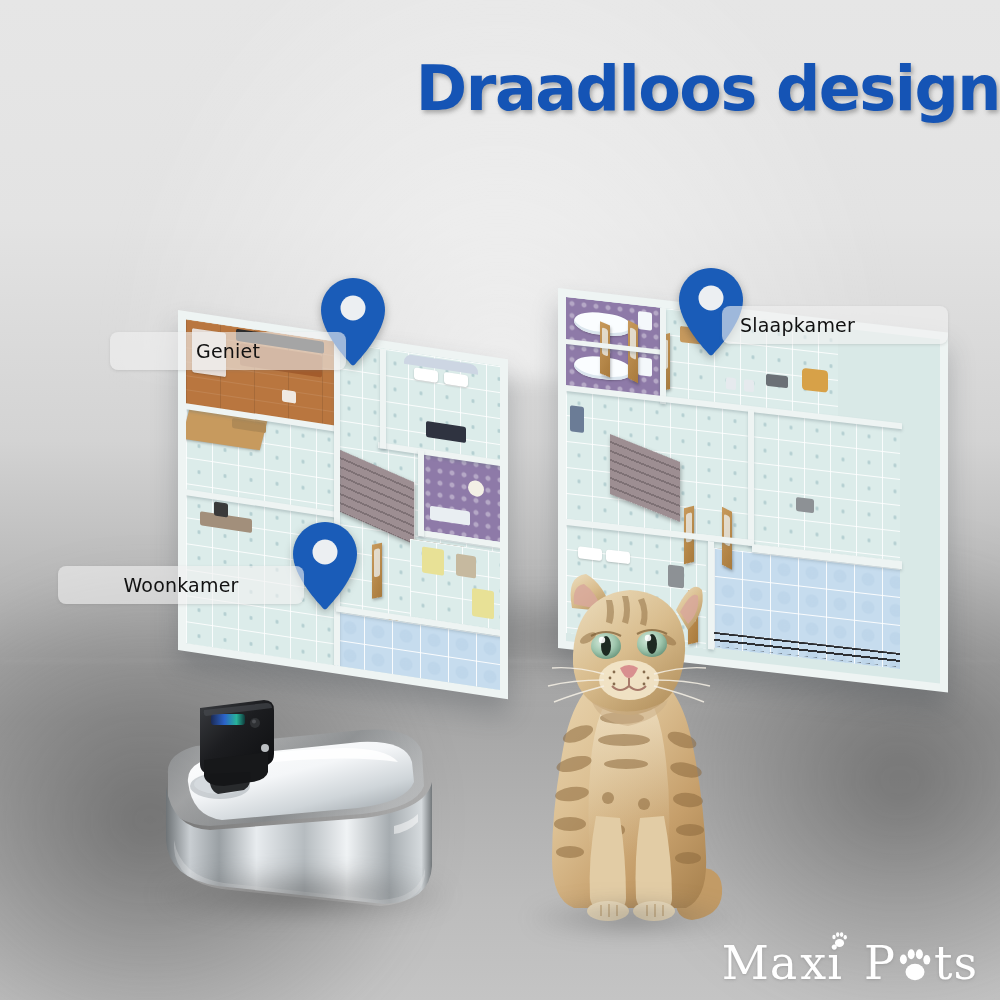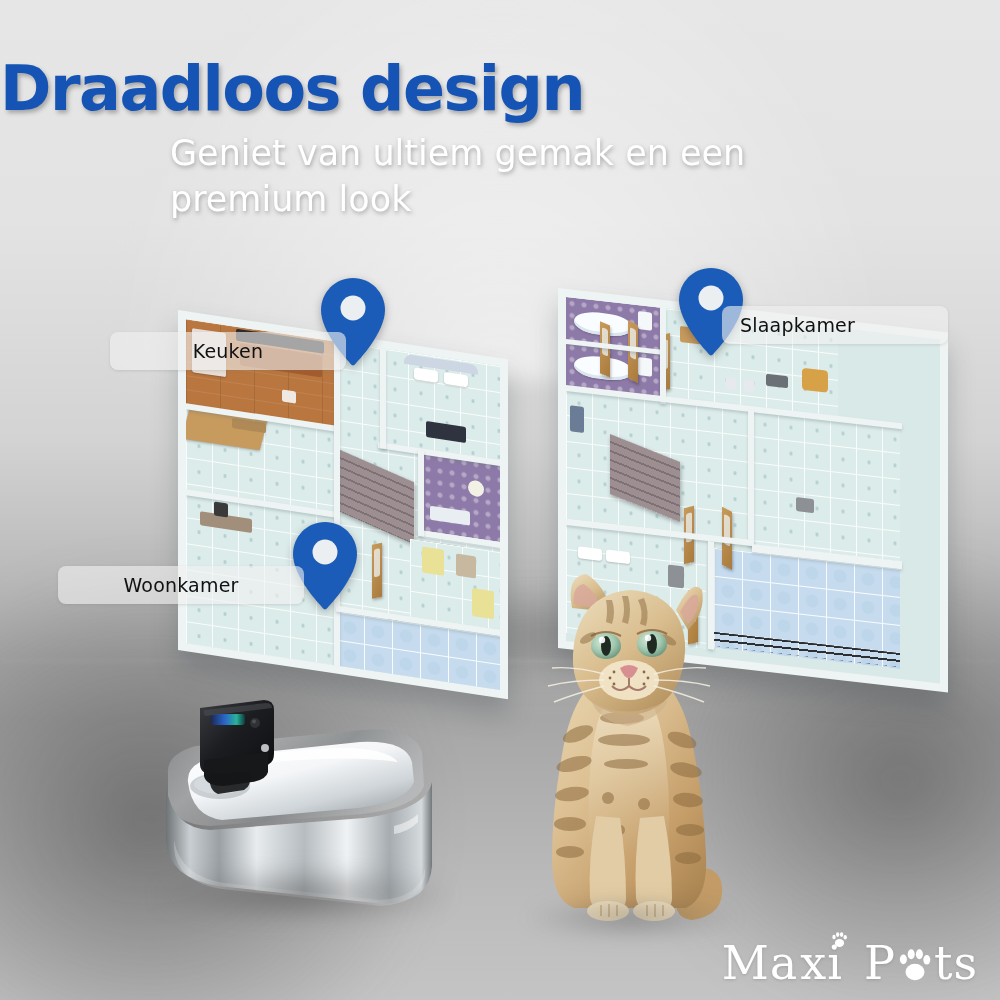--- a/index.html
+++ b/index.html
@@ -69,21 +69,21 @@
     height: 50%;
     background: radial-gradient(ellipse at 50% 100%, rgba(255,255,255,0.55) 0%, rgba(255,255,255,0.0) 70%);
     filter: blur(10px);
   }
 
   
   .headline-block {
     position: absolute;
     left: 0; right: 0;
     top: 58px;
-    text-align: left;
+    text-align: right;
     z-index: 30;
   }
   .headline {
     margin: 0;
     font-family: "DejaVu Sans", sans-serif;
     font-size: 62px;
     font-weight: 700;
     letter-spacing: -1.5px;
     color: #1554b5;
     text-shadow: 2px 3px 4px rgba(90,90,90,0.45);
@@ -297,21 +297,20 @@
 <div id="canvas">
 
   <div class="bg-base"></div>
   <div class="bg-topsheen"></div>
   <div class="bg-horizon"></div>
   <div class="bg-vignette-left"></div>
   <div class="bg-vignette-right"></div>
 
   <div class="headline-block">
     <h1 class="headline">Draadloos design</h1>
-    <p class="subheadline">Geniet van ultiem gemak en een premium look</p>
   </div>
 
   <div class="floorplan">
     <div class="fp-shadow"></div>
 
     <div class="wing wing-left">
       <div class="wing-inner">
 
         <div class="room" style="left:0;top:0;width:150px;height:86px;">
           <div class="tile-floor wood" style="position:absolute;inset:0;"></div>
@@ -474,21 +473,21 @@
       <circle cx="35" cy="32" r="12.5" fill="#eceff2"></circle>
     </svg>
 
     <svg class="pin" style="left:112px;top:232px;" width="70" height="92" viewBox="0 0 70 92" aria-hidden="true">
       <path d="M35 2C17.3 2 3 16.3 3 34c0 22.5 26.5 50.5 30.2 54.4a2.5 2.5 0 0 0 3.6 0C40.5 84.5 67 56.5 67 34 67 16.3 52.7 2 35 2z" fill="#1a5cb8"></path>
       <circle cx="35" cy="32" r="12.5" fill="#eceff2"></circle>
     </svg>
   </div>
 
   <div class="room-label" style="left:110px;top:332px;width:200px;justify-content:center;">
-    <span>Keuken</span>
+    <span>Geniet</span>
   </div>
 
   <div class="room-label" style="left:722px;top:306px;width:190px;justify-content:flex-start;">
     <span>Slaapkamer</span>
   </div>
 
   <div class="room-label" style="left:58px;top:566px;width:210px;justify-content:center;">
     <span>Woonkamer</span>
   </div>
 

